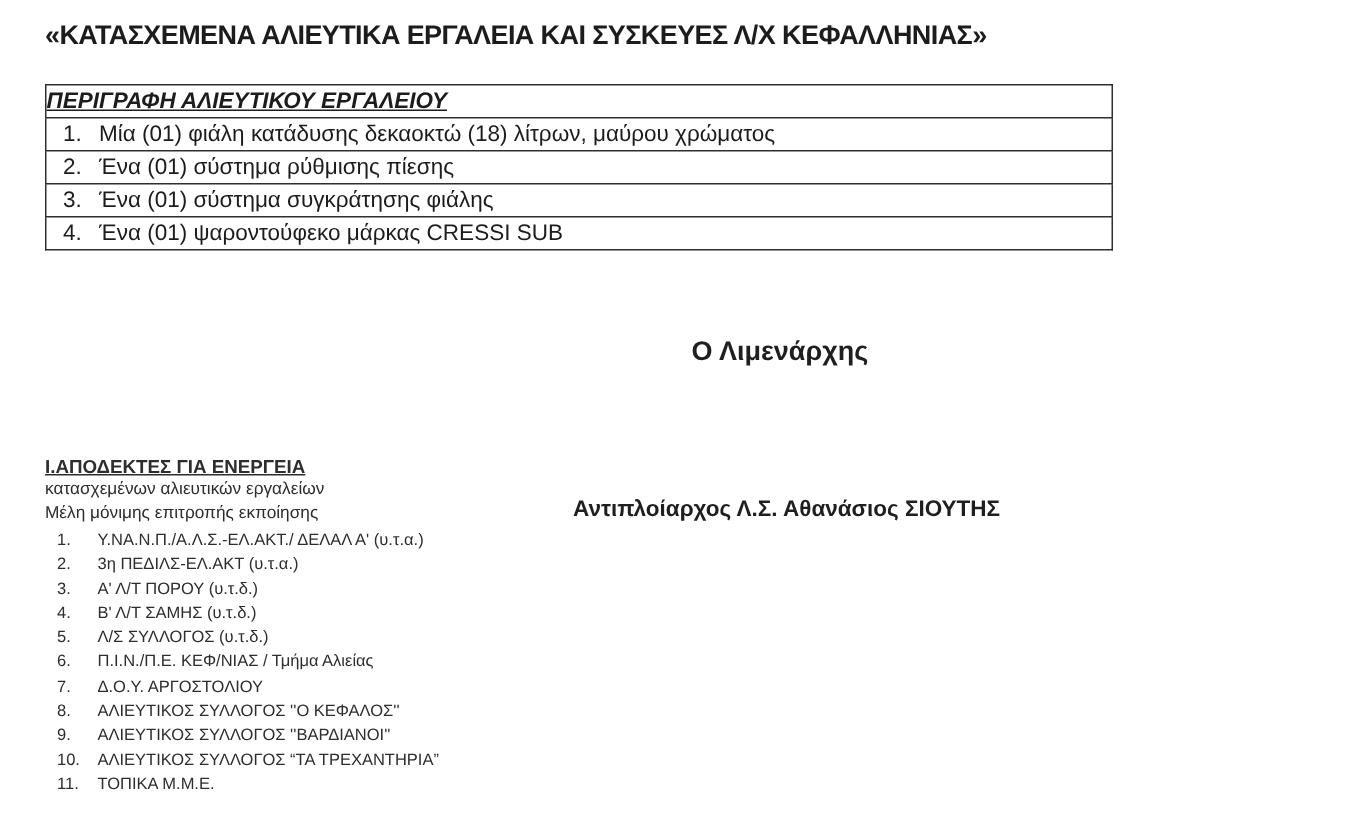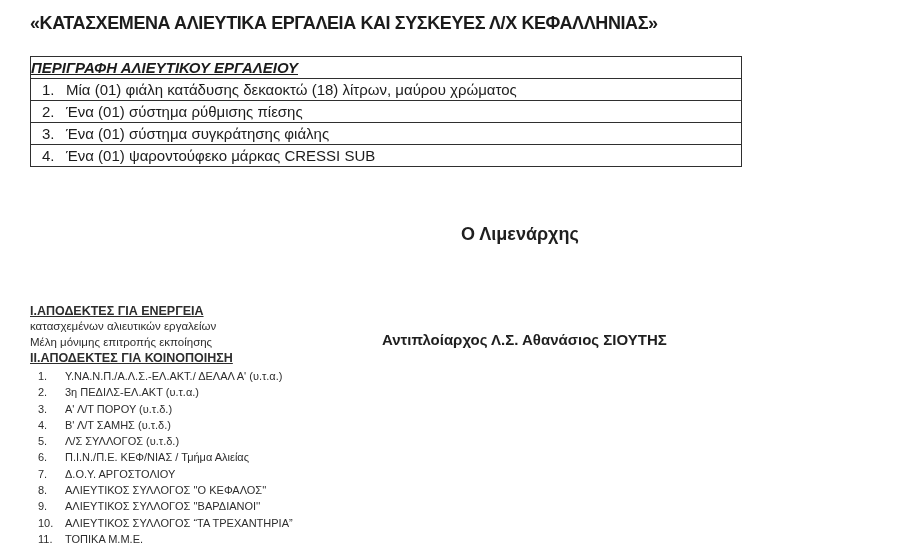--- a/index.html
+++ b/index.html
@@ -143,21 +143,20 @@
   </tbody>
 </table>
 
 <div class="sig-role">Ο Λιμενάρχης</div>
 <div class="sig-name">Αντιπλοίαρχος Λ.Σ. Αθανάσιος ΣΙΟΥΤΗΣ</div>
 
 <div class="recipients">
   <div class="rec-heading">Ι.ΑΠΟΔΕΚΤΕΣ ΓΙΑ ΕΝΕΡΓΕΙΑ</div>
   <div class="rec-line">κατασχεμένων αλιευτικών εργαλείων</div>
   <div class="rec-line">Μέλη μόνιμης επιτροπής εκποίησης</div>
-  <div class="rec-heading">ΙΙ.ΑΠΟΔΕΚΤΕΣ ΓΙΑ ΚΟΙΝΟΠΟΙΗΣΗ</div>
   <div class="rec-list">
     <div class="rec-item">
       <span class="item-num">1.</span>
       <span class="item-text">Υ.ΝΑ.Ν.Π./Α.Λ.Σ.-ΕΛ.ΑΚΤ./ ΔΕΛΑΛ Α' (υ.τ.α.)</span>
     </div>
     <div class="rec-item">
       <span class="item-num">2.</span>
       <span class="item-text">3η ΠΕΔΙΛΣ-ΕΛ.ΑΚΤ (υ.τ.α.)</span>
     </div>
     <div class="rec-item">

